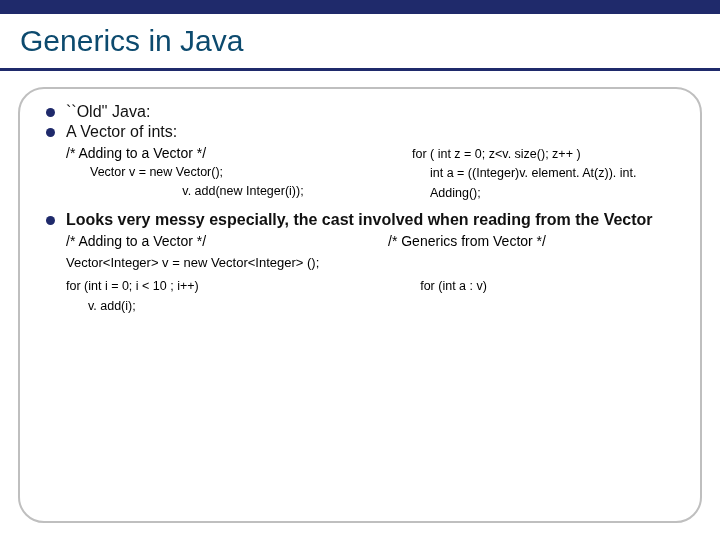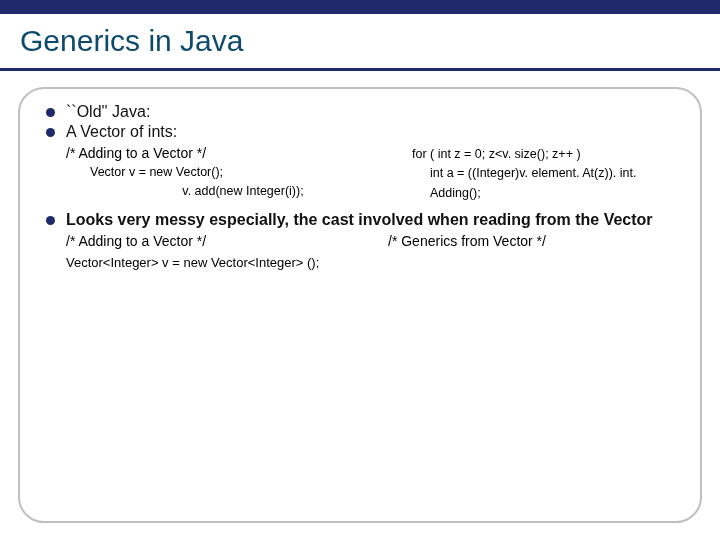--- a/index.html
+++ b/index.html
@@ -135,14 +135,27 @@
     <div class="col">
       <div class="sub-head">/* Adding to a Vector */</div>
     </div>
     <div class="col">
       <div class="sub-head">/* Generics from Vector */</div>
     </div>
   </div>
 
   <div class="single-line">Vector&lt;Integer&gt; v = new Vector&lt;Integer&gt; ();</div>
 
+  <div class="two-col2">
+    <div class="colA">
+      <div class="code2">
+        <div>for (int i = 0; i &lt; 10 ; i++)</div>
+        <div class="indent1">v. add(i);</div>
+      </div>
+    </div>
+    <div class="colB">
+      <div class="code2">
+        <div>for (int a : v)</div>
+      </div>
+    </div>
+  </div>
 
 </div>
 
 </body></html>

